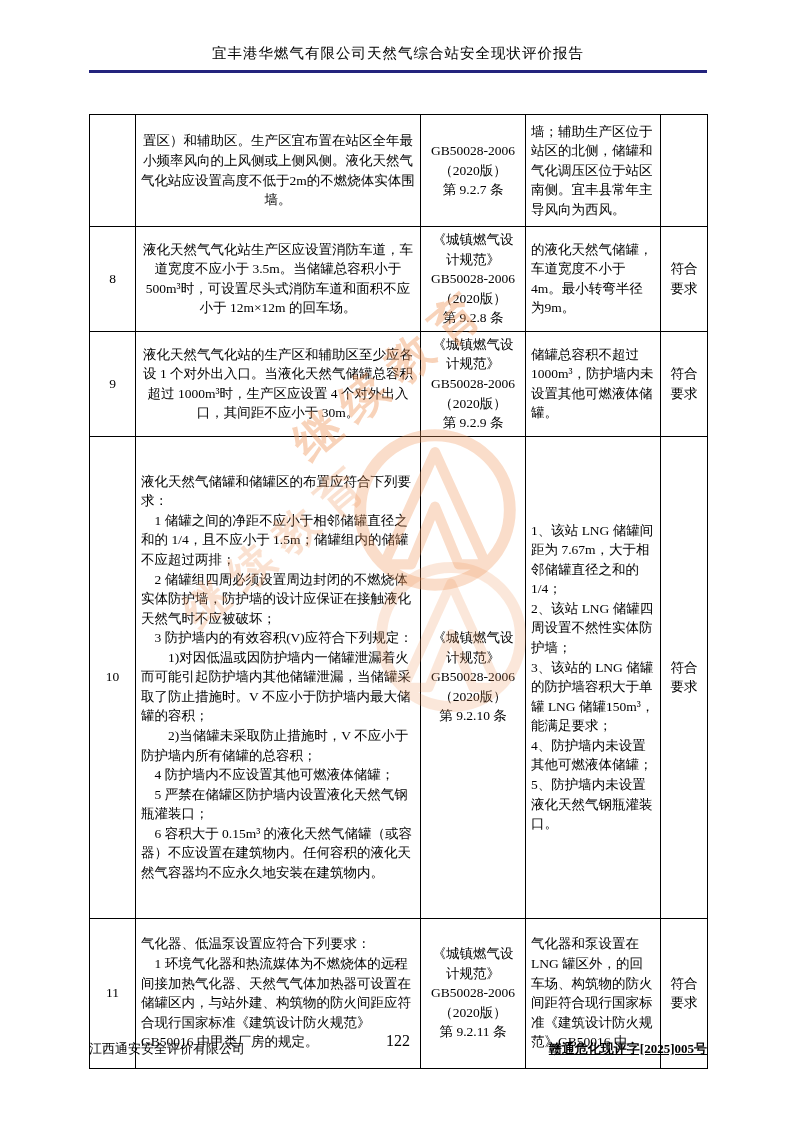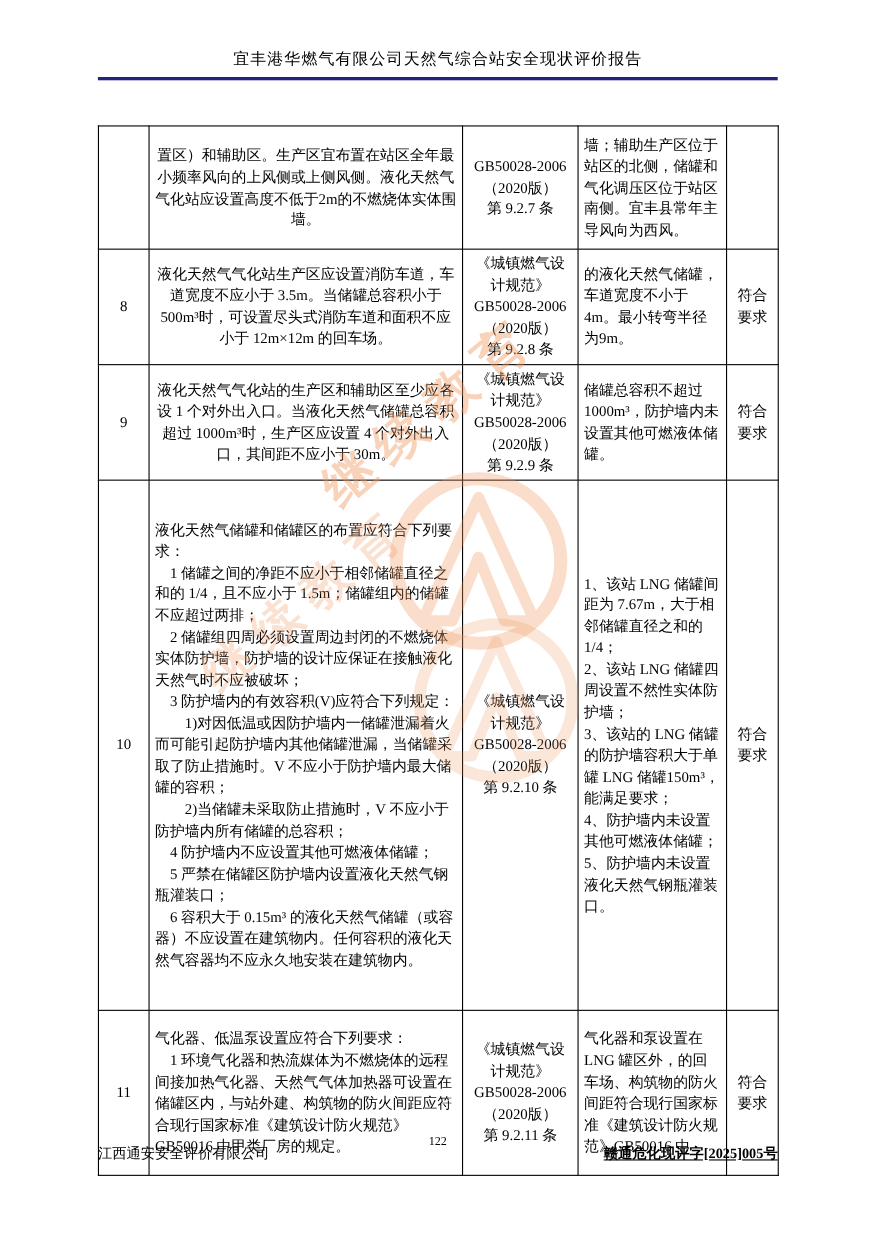--- a/index.html
+++ b/index.html
@@ -50,21 +50,21 @@
   tr.r4{height:150px;}
 
   
   .footer{
     position:absolute;left:89px;top:1040px;width:618px;
     display:flex;justify-content:space-between;align-items:flex-start;
     font-size:13px;
   }
   .footer .page-num{
     position:absolute;left:0;right:0;top:-8px;
-    text-align:center;font-size:11px;
+    text-align:center;font-size:16px;
   }
   .footer .doc-no{font-weight:bold;text-decoration:underline;}
 
   
   .watermark-layer{
     position:absolute;left:0;top:0;width:793px;height:1122px;
     pointer-events:none;z-index:5;
   }
   .wm-logo{position:absolute;opacity:0.32;}
   .wm-logo.second{opacity:0.22;}

